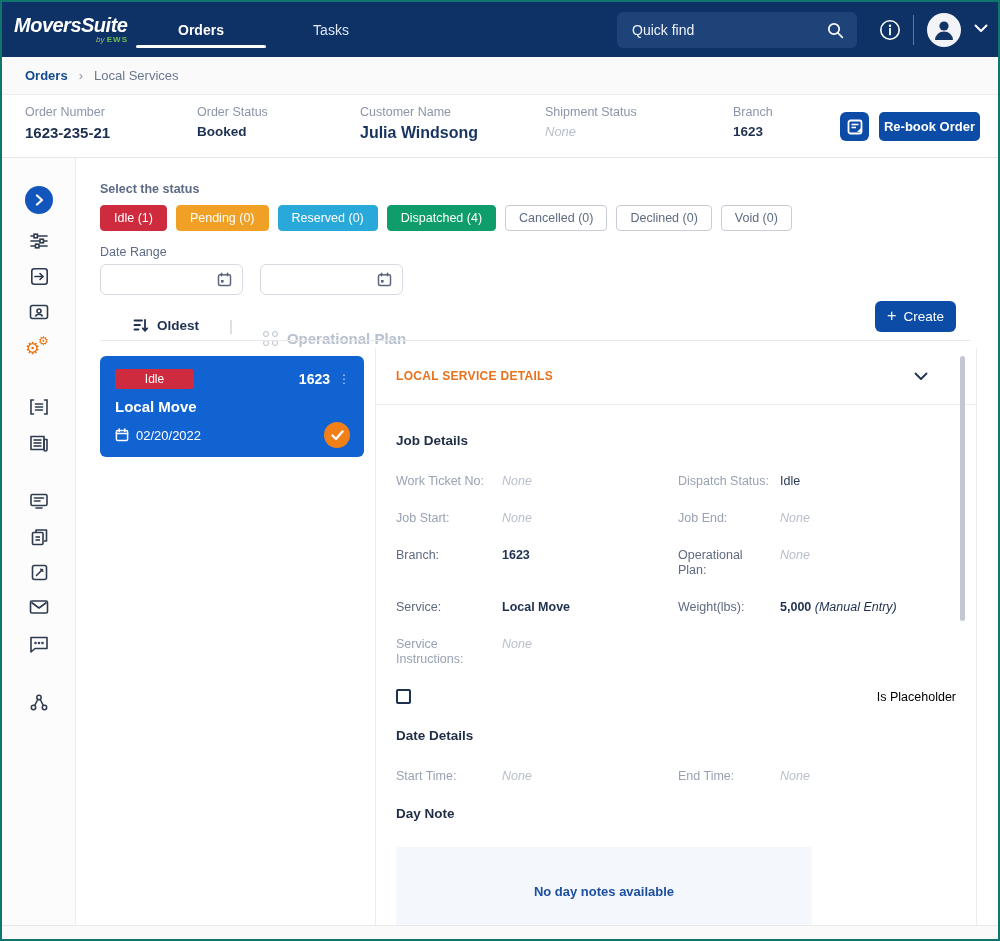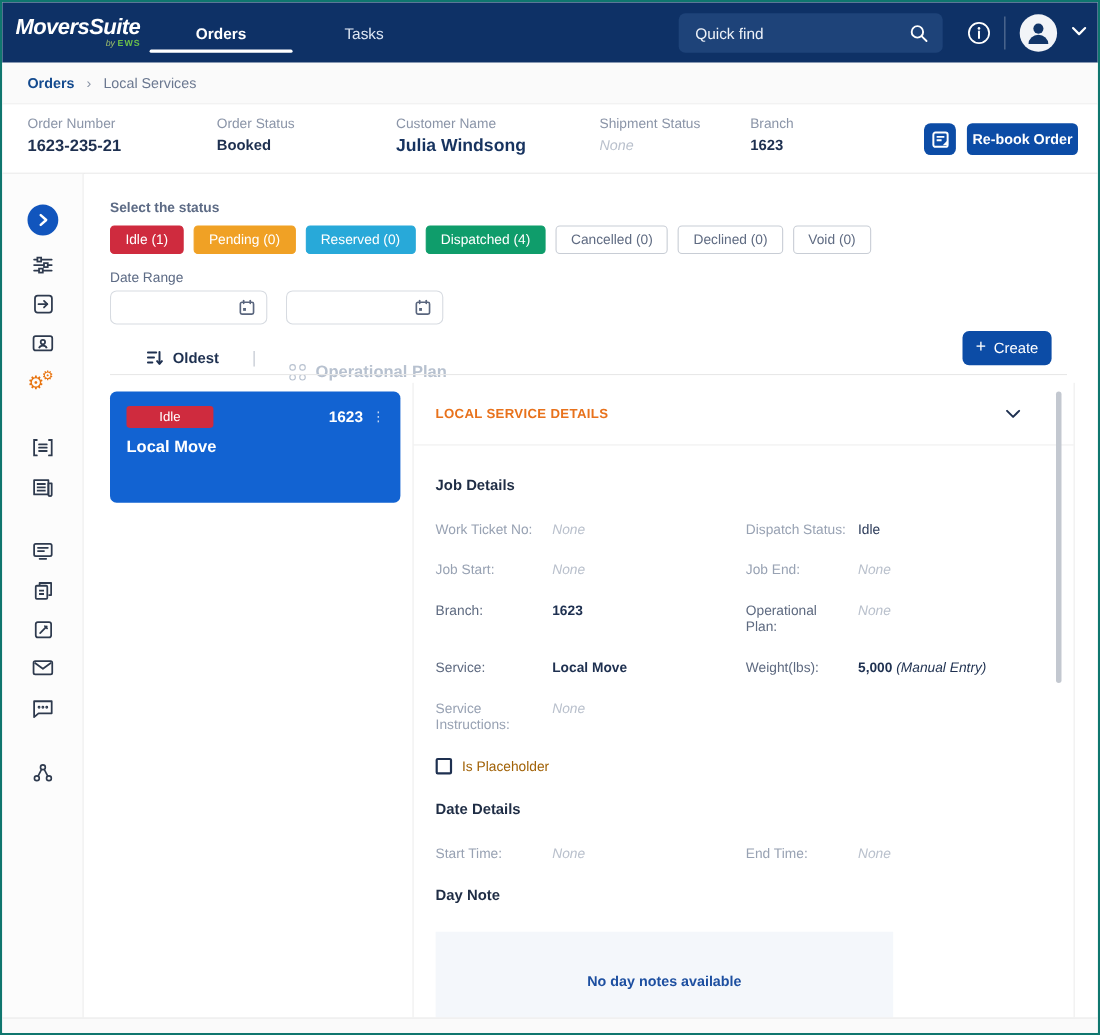--- a/index.html
+++ b/index.html
@@ -92,21 +92,21 @@
   .panel-chevron { margin-left:auto; margin-right:28px; display:flex; cursor:pointer; color:#1e3050; }
   .panel-body { padding:28px 20px 0; }
   .sec-heading { font-size:13.5px; font-weight:bold; color:#1f2d45; margin-bottom:26px; }
   .frow { display:grid; grid-template-columns:106px 176px 102px 1fr; margin-bottom:22px; font-size:12.5px; align-items:start; line-height:15px; }
   .lbl { color:#5e6a80; padding-right:6px; }
   .lbl.muted { color:#98a2b3; }
   .val { color:#1e3050; font-weight:600; }
   .val.plain { font-weight:normal; color:#2a3a58; }
   .val.none { font-style:italic; color:#b9c0cc; font-weight:normal; }
   .val-note { font-style:italic; font-weight:normal; color:#1e3050; }
-  .cb-row { display:flex; align-items:center; gap:9px; margin:2px 0 24px; font-size:12.5px; color:#a16207; }
+  .cb-row { display:flex; align-items:center; gap:9px; margin:2px 0 24px; font-size:12.5px; color:#000000;justify-content:space-between; }
   .checkbox { width:15px; height:15px; border:2px solid #1e3050; border-radius:2px; background:#fff; cursor:pointer; }
   .daynote-box { margin-top:16px; width:416px; height:78px; background:#f4f7fb; display:flex; align-items:center; justify-content:center; }
   .daynote-text { color:#1d4fa0; font-size:13px; font-weight:600; margin-top:10px; }
   .panel-scrollbar { position:absolute; right:11px; top:8px; width:5px; height:265px; background:#c3c8d0; border-radius:3px; }
 
   .footer-strip { position:absolute; left:0; right:0; bottom:0; height:14px; background:#fafafa; border-top:1px solid #e9e9e9; }
 
   svg { display:block; }
 </style>
 </head>
@@ -178,21 +178,21 @@
       <div class="oval booked">Booked</div>
     </div>
     <div class="ofield" style="left:358px">
       <div class="olabel">Customer Name</div>
       <div class="oval name">Julia Windsong</div>
     </div>
     <div class="ofield" style="left:543px">
       <div class="olabel">Shipment Status</div>
       <div class="oval none">None</div>
     </div>
-    <div class="ofield" style="left:680px">
+    <div class="ofield" style="left:731px">
       <div class="olabel">Branch</div>
       <div class="oval">1623</div>
     </div>
     <button class="note-btn">
       <span>
         <svg width="16" height="16" viewBox="0 0 16 16">
             <rect x="1.5" y="1.5" width="13" height="13" rx="2" fill="none" stroke="#fff" stroke-width="1.8"></rect>
             <line x1="4.5" y1="5.5" x2="11.5" y2="5.5" stroke="#fff" stroke-width="1.6"></line>
             <line x1="4.5" y1="8.5" x2="9" y2="8.5" stroke="#fff" stroke-width="1.6"></line>
             <path d="M10 13 l4 -4 v4 z" fill="#fff"></path>
@@ -399,20 +399,38 @@
 
     <div class="main-divider"></div>
 
     <div class="service-card" style="background: rgb(18, 99, 210);">
       <div class="card-top">
         <span class="card-badge" style="background: rgb(207, 43, 62);">Idle</span>
         <span class="card-num">1623</span>
         <span class="card-kebab">⋮</span>
       </div>
       <div class="card-title">Local Move</div>
+      <div class="card-bottom">
+        <span class="card-date">
+          <span>
+            <svg width="14" height="14" viewBox="0 0 15 15" stroke="#fff" stroke-width="1.6" fill="none" stroke-linecap="round">
+                <rect x="1.5" y="2.8" width="12" height="10.7" rx="1.5"></rect>
+                <line x1="4.5" y1="1" x2="4.5" y2="3.8"></line>
+                <line x1="10.5" y1="1" x2="10.5" y2="3.8"></line>
+                <line x1="1.5" y1="6" x2="13.5" y2="6"></line>
+              </svg>
+          </span>
+          <span>02/20/2022</span>
+        </span>
+        <span class="check-circle">
+          <svg width="13" height="11" viewBox="0 0 13 11">
+              <polyline points="1.5,5.5 5,9 11.5,1.5" fill="none" stroke="#fff" stroke-width="2.4" stroke-linecap="round" stroke-linejoin="round"></polyline>
+            </svg>
+        </span>
+      </div>
     </div>
 
     <div class="panel">
       <div class="panel-header">
         <span class="panel-title">LOCAL SERVICE DETAILS</span>
         <span class="panel-chevron">
           <svg width="14" height="9" viewBox="0 0 14 9">
               <polyline points="1.5,1.5 7,7 12.5,1.5" fill="none" stroke="#1e3050" stroke-width="1.8" stroke-linecap="round" stroke-linejoin="round"></polyline>
             </svg>
         </span>

